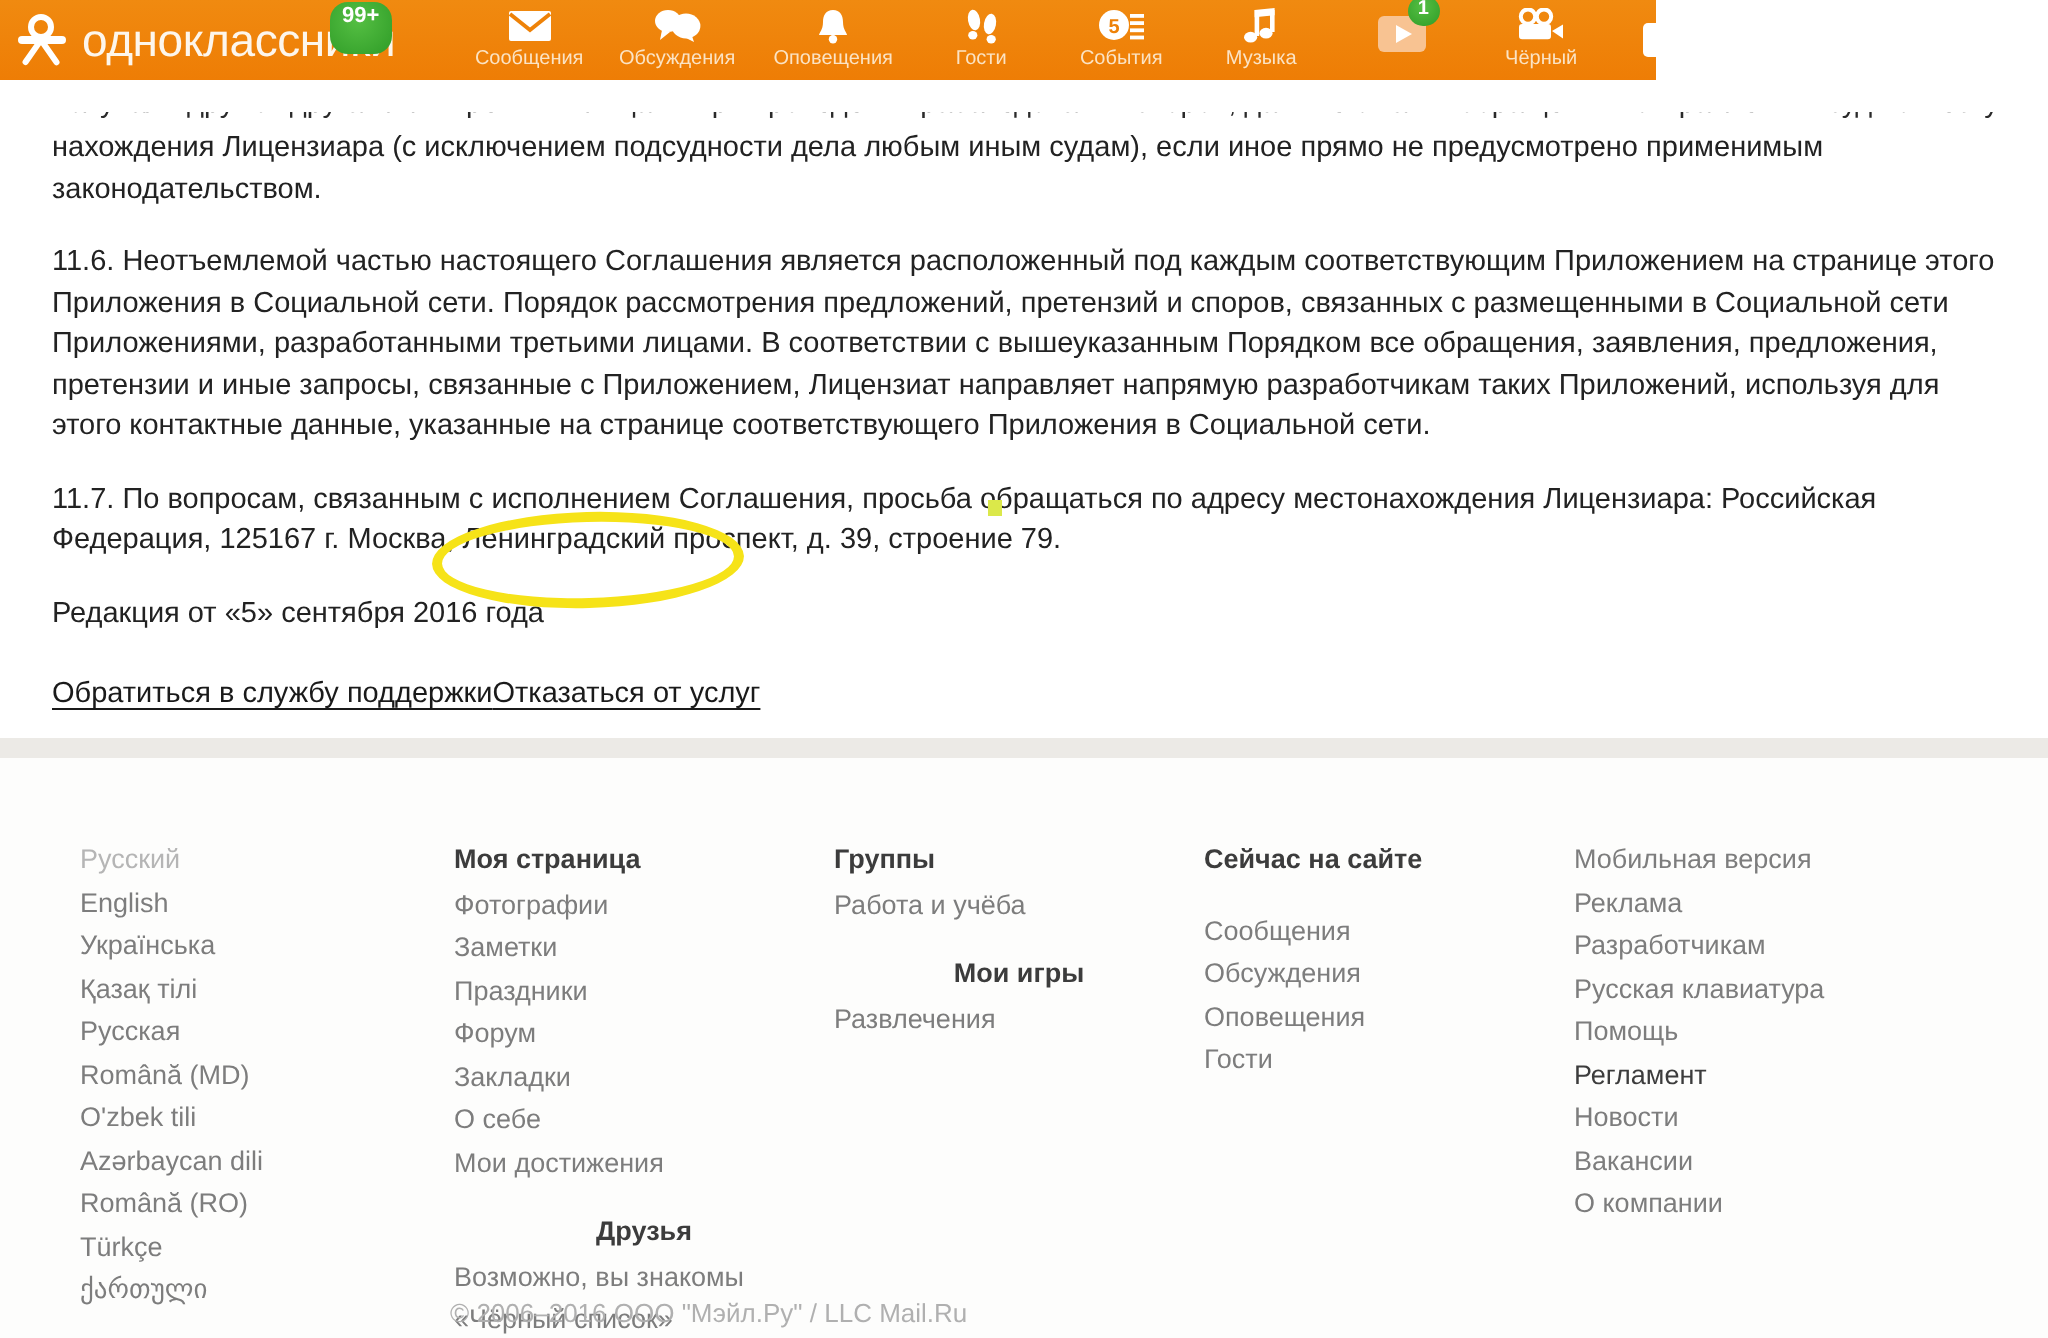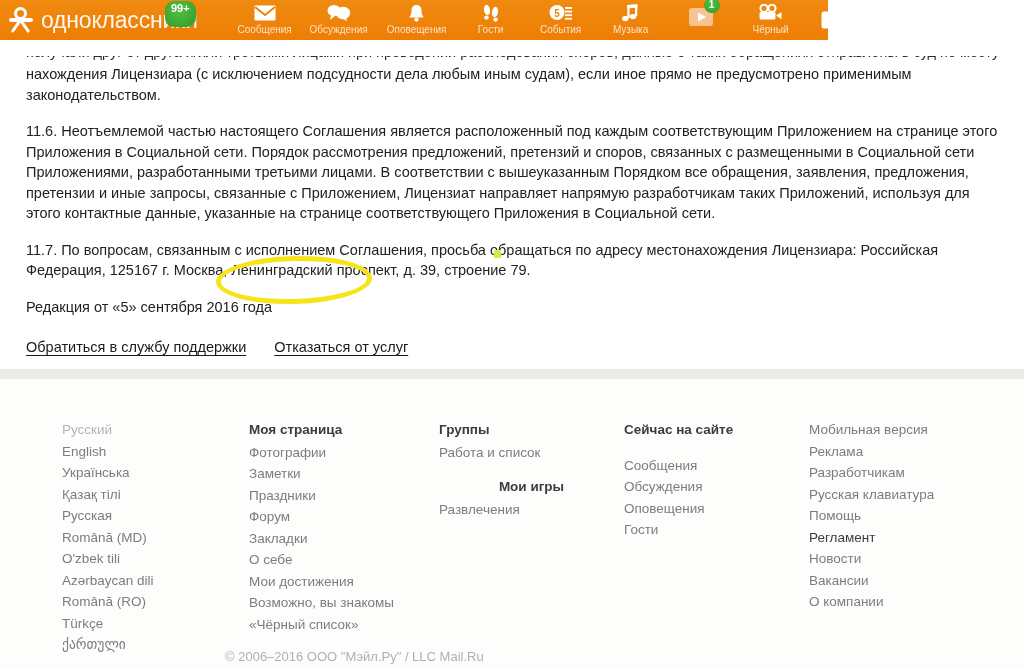--- a/index.html
+++ b/index.html
@@ -184,21 +184,20 @@
   }
   .para.tight { margin-bottom: 14px; }
   .para.first { margin-top: 3px; }
 
   .links-row {
     margin-top: 22px;
     margin-bottom: 14px;
     position: relative;
     display: flex;
     align-items: center;
-    gap: 28px;
   }
   .doc-link {
     font-size: 14.5px;
     color: #1a1a1a;
     text-decoration: underline;
     text-underline-offset: 3px;
     cursor: pointer;
     white-space: nowrap;
   }
 
@@ -235,21 +234,20 @@
   .footer {
     width: 1024px;
     background: #fdfdfc;
     padding-top: 40px;
     position: relative;
     height: 350px;
   }
   .footer-cols {
     display: flex;
     padding: 0 0 0 40px;
-    margin-left: 22px;
   }
   .fcol { flex: 0 0 auto; }
   .fcol.c1 { width: 187px; }
   .fcol.c2 { width: 190px; }
   .fcol.c3 { width: 185px; }
   .fcol.c4 { width: 185px; }
   .fcol.c5 { width: 200px; }
 
   .f-head {
     font-size: 13.5px;
@@ -447,27 +445,28 @@
 
     <div class="fcol c2">
       <div class="f-head">Моя страница</div>
       <div class="f-link">Фотографии</div>
       <div class="f-link">Заметки</div>
       <div class="f-link">Праздники</div>
       <div class="f-link">Форум</div>
       <div class="f-link">Закладки</div>
       <div class="f-link">О себе</div>
       <div class="f-link">Мои достижения</div>
+      <div class="f-head spaced">Друзья</div>
       <div class="f-link">Возможно, вы знакомы</div>
       <div class="f-link">«Чёрный список»</div>
     </div>
 
     <div class="fcol c3">
       <div class="f-head">Группы</div>
-      <div class="f-link">Работа и список</div>
+      <div class="f-link">Работа и учёба</div>
       <div class="f-head spaced">Мои игры</div>
       <div class="f-link">Развлечения</div>
     </div>
 
     <div class="fcol c4">
       <div class="f-head">Сейчас на сайте</div>
       <div class="f-gap"></div>
       <div class="f-link">Сообщения</div>
       <div class="f-link">Обсуждения</div>
       <div class="f-link">Оповещения</div>

